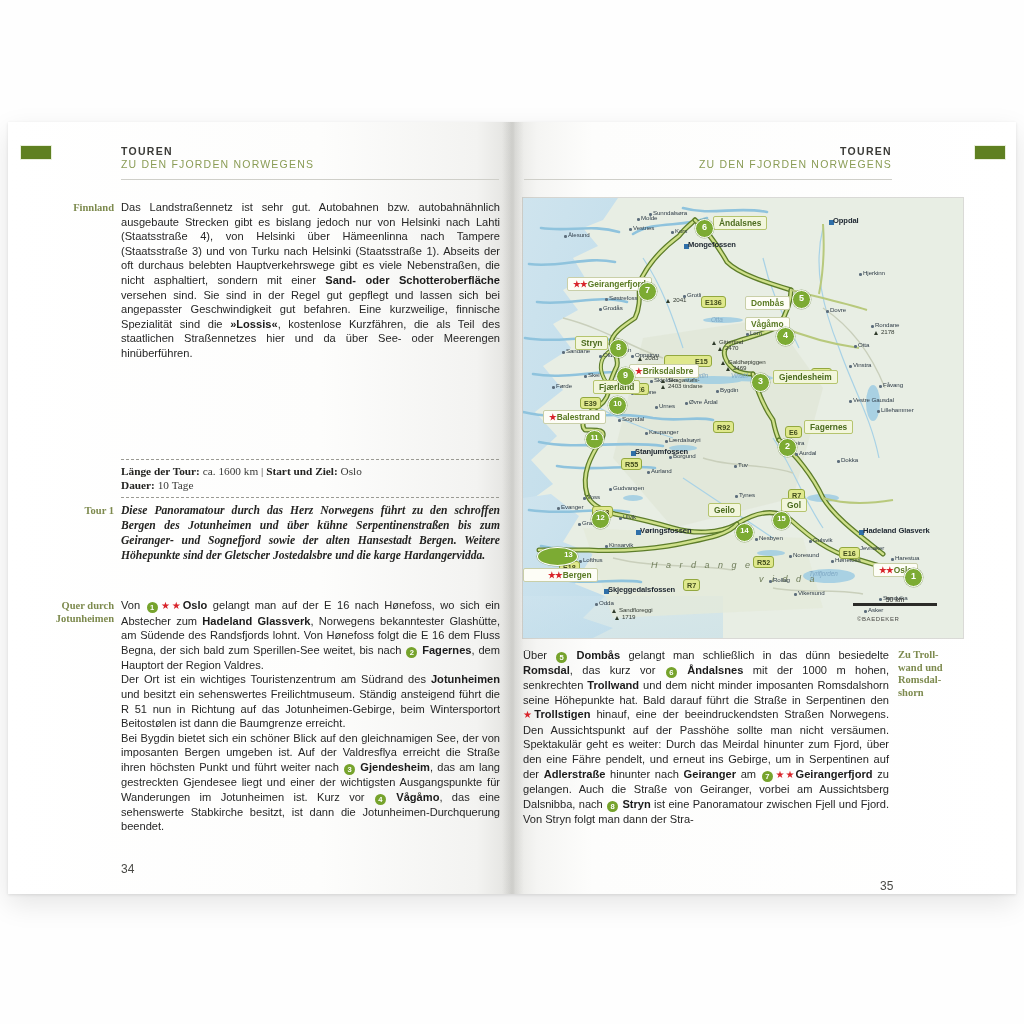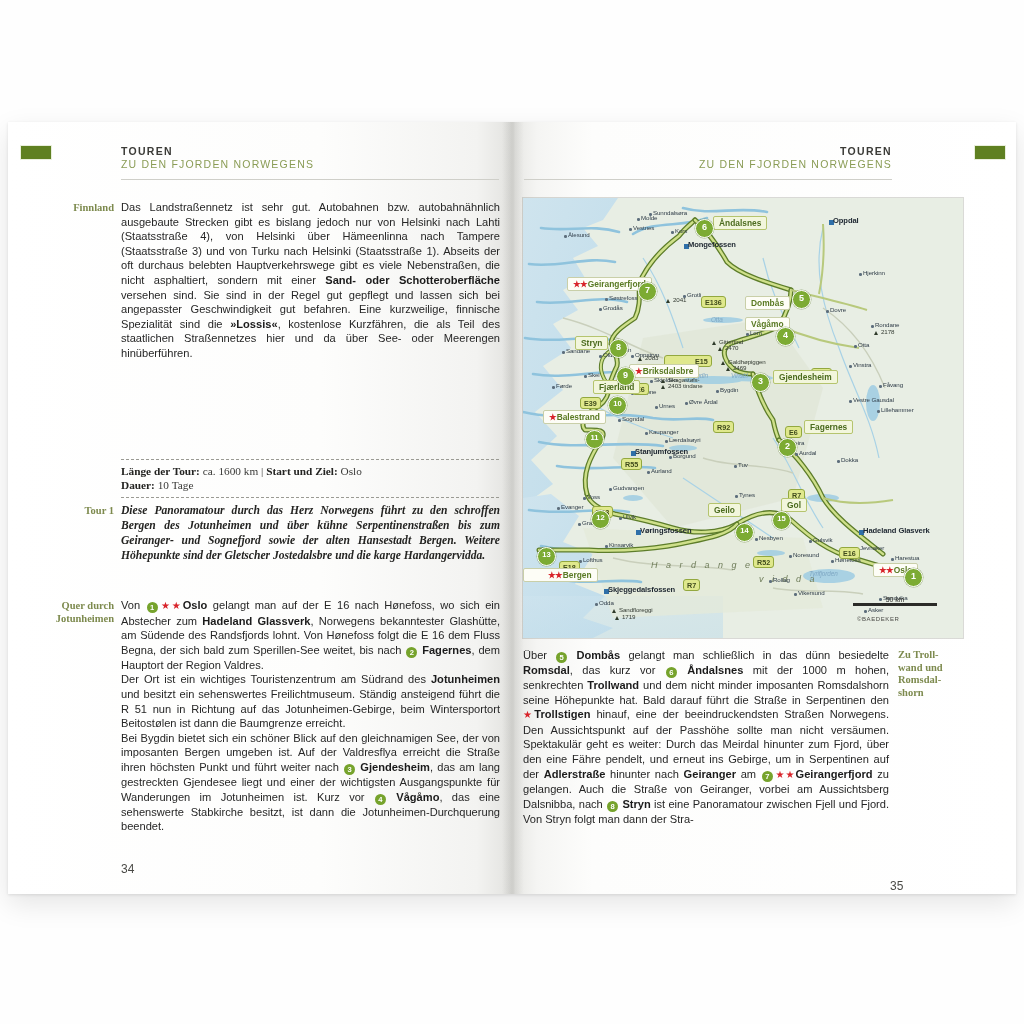--- a/index.html
+++ b/index.html
@@ -479,21 +479,21 @@
             <div class="wp" style="left: 228px; top: 175px;">3</div>
             <div class="wp" style="left: 253px; top: 129px;">4</div>
             <div class="wp" style="left: 269px; top: 92px;">5</div>
             <div class="wp" style="left: 172px; top: 21px;">6</div>
             <div class="wp" style="left: 115px; top: 84px;">7</div>
             <div class="wp" style="left: 86px; top: 141px;">8</div>
             <div class="wp" style="left: 93px; top: 169px;">9</div>
             <div class="wp" style="left: 85px; top: 198px; font-size: 7.6px;">10</div>
             <div class="wp" style="left: 62px; top: 232px; font-size: 7.6px;">11</div>
             <div class="wp" style="left: 68px; top: 312px; font-size: 7.6px;">12</div>
-            <div class="wp" style="left: 14px; top: 349px; font-size: 7.6px;">13</div>
+            <div class="wp" style="left: 14px; top: 349px; font-size: 7.6px; padding-left: 22px;">13</div>
             <div class="wp" style="left: 212px; top: 325px; font-size: 7.6px;">14</div>
             <div class="wp" style="left: 249px; top: 313px; font-size: 7.6px;">15</div>
           </div>
 
         <div class="scalebar" style="left:330px;top:398px;width:84px;">
           <div class="txt">50 km</div>
           <div class="bar"></div>
         </div>
         <div class="credit" style="left:334px;top:418px;">©BAEDEKER</div>
       </div>
@@ -502,18 +502,18 @@
         <div>Zu Troll-</div>
         <div>wand und</div>
         <div>Romsdal-</div>
         <div>shorn</div>
       </div>
 
       <div class="col" style="left:11px;top:526px;width:366px;">
         <p><span>Über </span><span class="num">5</span> <b>Dombås</b><span> gelangt man schließlich in das dünn besiedelte </span><b>Romsdal</b><span>, das kurz vor </span><span class="num">6</span> <b>Åndalsnes</b><span> mit der 1000 m hohen, senkrechten </span><b>Trollwand</b><span> und dem nicht minder imposanten Romsdalshorn seine Höhepunkte hat. Bald darauf führt die Straße in Serpentinen den </span><span class="star">★</span><b>Trollstigen</b><span> hinauf, eine der beeindruckendsten Straßen Norwegens. Den Aussichtspunkt auf der Passhöhe sollte man nicht versäumen. Spektakulär geht es weiter: Durch das Meirdal hinunter zum Fjord, über den eine Fähre pendelt, und erneut ins Gebirge, um in Serpentinen auf der </span><b>Adlerstraße</b><span> hinunter nach </span><b>Geiranger</b><span> am </span><span class="num">7</span><span class="star">★★</span><b>Geirangerfjord</b><span> zu gelangen. Auch die Straße von Geiranger, vorbei am Aussichtsberg Dalsnibba, nach </span><span class="num">8</span> <b>Stryn</b><span> ist eine Panoramatour zwischen Fjell und Fjord. Von Stryn folgt man dann der Stra-</span></p>
       </div>
 
-      <div class="pageno" style="left:368px;top:757px;margin-left:10px;">35</div>
+      <div class="pageno" style="left:368px;top:757px;">35</div>
     </div>
 
     <div class="gutter"></div>
   </div>
 </div>
 
 </body></html>

